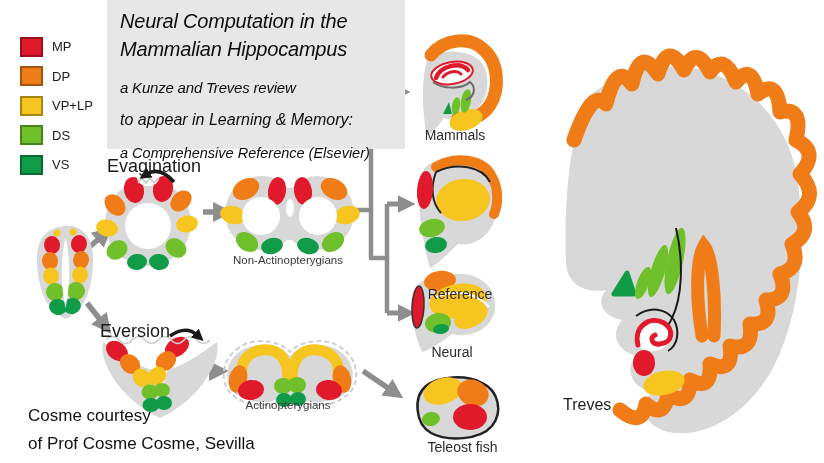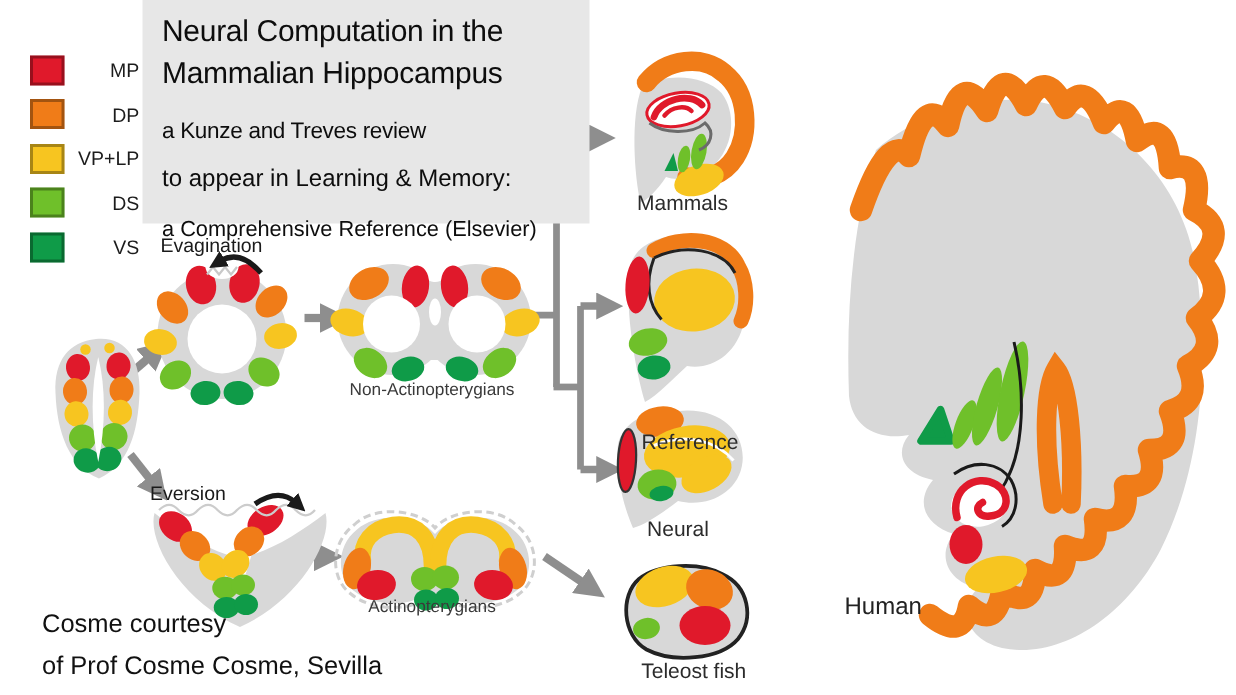--- a/index.html
+++ b/index.html
@@ -3,36 +3,36 @@
 <meta charset="utf-8">
 <style>
   html,body{margin:0;padding:0;background:#fff;}
   .stage{
     position:relative;width:824px;height:463px;background:#ffffff;
     overflow:hidden;font-family:"Liberation Sans",sans-serif;
   }
   .stage svg{position:absolute;left:0;top:0;}
   
   .legend{position:absolute;left:20px;top:36px;}
-  .legend-row{display:flex;align-items:center;height:21px;margin-bottom:8.5px;justify-content:space-between;}
+  .legend-row{display:flex;align-items:center;height:21px;margin-bottom:8.5px;}
   .swatch{width:23px;height:20px;border:2px solid rgba(0,0,0,0.32);box-sizing:border-box;margin-right:9px;}
   .legend-label{font-size:13px;color:#1c1c1c;}
   
   .title-box{
-    position:absolute;left:95px;top:0;width:298px;height:149px;
-    background:#e7e7e7;box-sizing:border-box;padding:7px 13px 0 13px;color:#0d0d0d;
+    position:absolute;left:107px;top:0;width:298px;height:149px;
+    background:#e7e7e7;box-sizing:border-box;padding:7px 13px 0 13px;color:#0d0d0d;font-style:italic;
   }
   .title-box .l1,.title-box .l2{font-size:20px;line-height:28px;letter-spacing:-0.2px;}
   .title-box .l3{font-size:15px;line-height:26px;margin-top:12px;letter-spacing:-0.2px;}
   .title-box .l4{font-size:16px;line-height:21px;margin-top:8px;}
   .title-box .l5{font-size:14.5px;line-height:18px;margin-top:14px;}
   
   .lbl{position:absolute;color:#222;white-space:nowrap;}
   .lbl.center{text-align:center;}
-  .proc{font-size:13px;color:#1a1a1a;text-align:right;}
+  .proc{font-size:18px;color:#1a1a1a;text-align:right;}
   .grp{font-size:11.5px;color:#3a3a3a;}
   .species{font-size:14px;color:#2b2b2b;}
   .attrib{position:absolute;left:28px;top:402px;font-size:17px;line-height:28px;color:#111;}
 </style>
 </head>
 <body>
 
 <div class="stage">
 
   <svg width="824" height="463" viewBox="0 0 824 463">
@@ -235,21 +235,21 @@
   </div>
 
   <div class="lbl proc" style="left:107px;top:156px;">Evagination</div>
   <div class="lbl proc" style="left:100px;top:321px;">Eversion</div>
   <div class="lbl grp center" style="left:188px;top:254px;width:200px;">Non-Actinopterygians</div>
   <div class="lbl grp center" style="left:238px;top:399px;width:100px;">Actinopterygians</div>
   <div class="lbl species center" style="left:405px;top:127px;width:100px;">Mammals</div>
   <div class="lbl species center" style="left:410px;top:286px;width:100px;">Reference</div>
   <div class="lbl species center" style="left:402px;top:344px;width:100px;">Neural</div>
   <div class="lbl species center" style="left:410px;top:439px;width:105px;">Teleost fish</div>
-  <div class="lbl" style="left:563px;top:396px;font-size:16px;">Human</div>
+  <div class="lbl" style="left:563px;top:396px;font-size:16px;">Treves</div>
 
   <div class="title-box">
     <div class="l1">Neural Computation in the</div>
     <div class="l2">Mammalian Hippocampus</div>
     <div class="l3">a Kunze and Treves review</div>
     <div class="l4">to appear in Learning &amp; Memory:</div>
     <div class="l5">a Comprehensive Reference (Elsevier)</div>
   </div>
 
   <div class="attrib">

